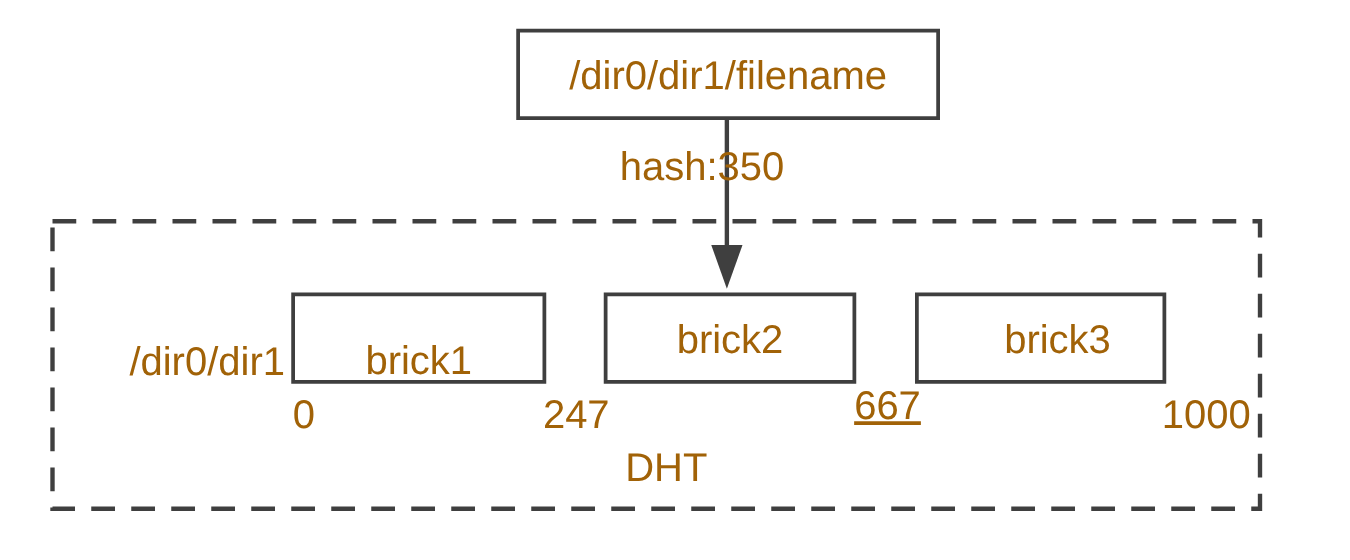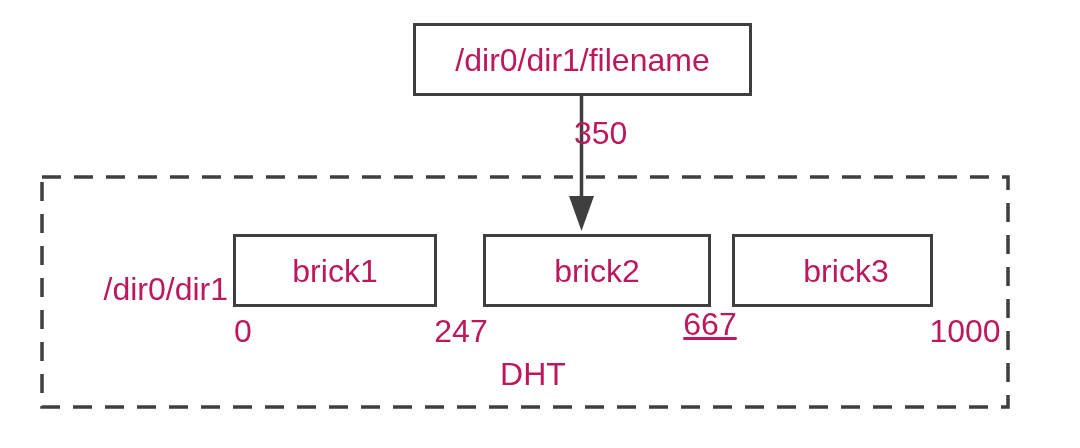--- a/index.html
+++ b/index.html
@@ -6,21 +6,21 @@
     margin: 0;
     padding: 0;
     background: #ffffff;
   }
   .canvas {
     position: relative;
     width: 1080px;
     height: 448px;
     background: #ffffff;
     font-family: "Liberation Sans", sans-serif;
-    color: #be185d;
+    color: #a16207;
     overflow: hidden;
   }
   .layer {
     position: absolute;
     left: 0;
     top: 0;
   }
   .box {
     position: absolute;
     box-sizing: border-box;
@@ -40,22 +40,22 @@
     white-space: nowrap;
   }
   .label.centered {
     transform: translateX(-50%);
   }
   .label.right-aligned {
     text-align: right;
   }
   
   .file-node   { left: 413px; top: 23px;  width: 339px; height: 73px; }
-  .brick-1     { left: 233px; top: 234px; width: 204px; height: 73px; }
-  .brick-2     { left: 483px; top: 234px; width: 228px; height: 73px; }
+  .brick-1     { left: 233px; top: 234px; width: 204px; height: 73px; align-items: flex-end; }
+  .brick-2     { left: 483px; top: 234px; width: 202px; height: 73px; }
   .brick-3     { left: 732px; top: 234px; width: 201px; height: 73px; padding-left: 27px; }
   .hash-prefix { top: 117px; right: 506px; }
   .hash-value  { top: 117px; left: 574px; }
   .dir-label   { top: 273px; right: 852px; }
   .tick-0      { top: 315px; left: 243px; }
   .tick-1      { top: 315px; left: 461px; }
   .tick-2      { top: 308px; left: 710px; text-decoration: underline; }
   .tick-3      { top: 315px; left: 921px; margin-left: 44px; }
   .dht-label   { top: 358px; left: 533px; }
 </style>
@@ -69,20 +69,21 @@
     <rect x="42" y="177" width="966" height="230" fill="none" stroke="#3f3f3f" stroke-width="3.5" stroke-dasharray="19 13"></rect>
 
     <line x1="581.5" y1="95" x2="581.5" y2="206" stroke="#3f3f3f" stroke-width="3.5"></line>
     <polygon points="569,196 594,196 581.5,231" fill="#3f3f3f"></polygon>
   </svg>
 
   <div class="box file-node">
     <span>/dir0/dir1/filename</span>
   </div>
 
+  <span class="label right-aligned hash-prefix">hash:</span>
   <span class="label hash-value">350</span>
 
   <div class="box brick-1">
     <span>brick1</span>
   </div>
   <div class="box brick-2">
     <span>brick2</span>
   </div>
   <div class="box brick-3">
     <span>brick3</span>

